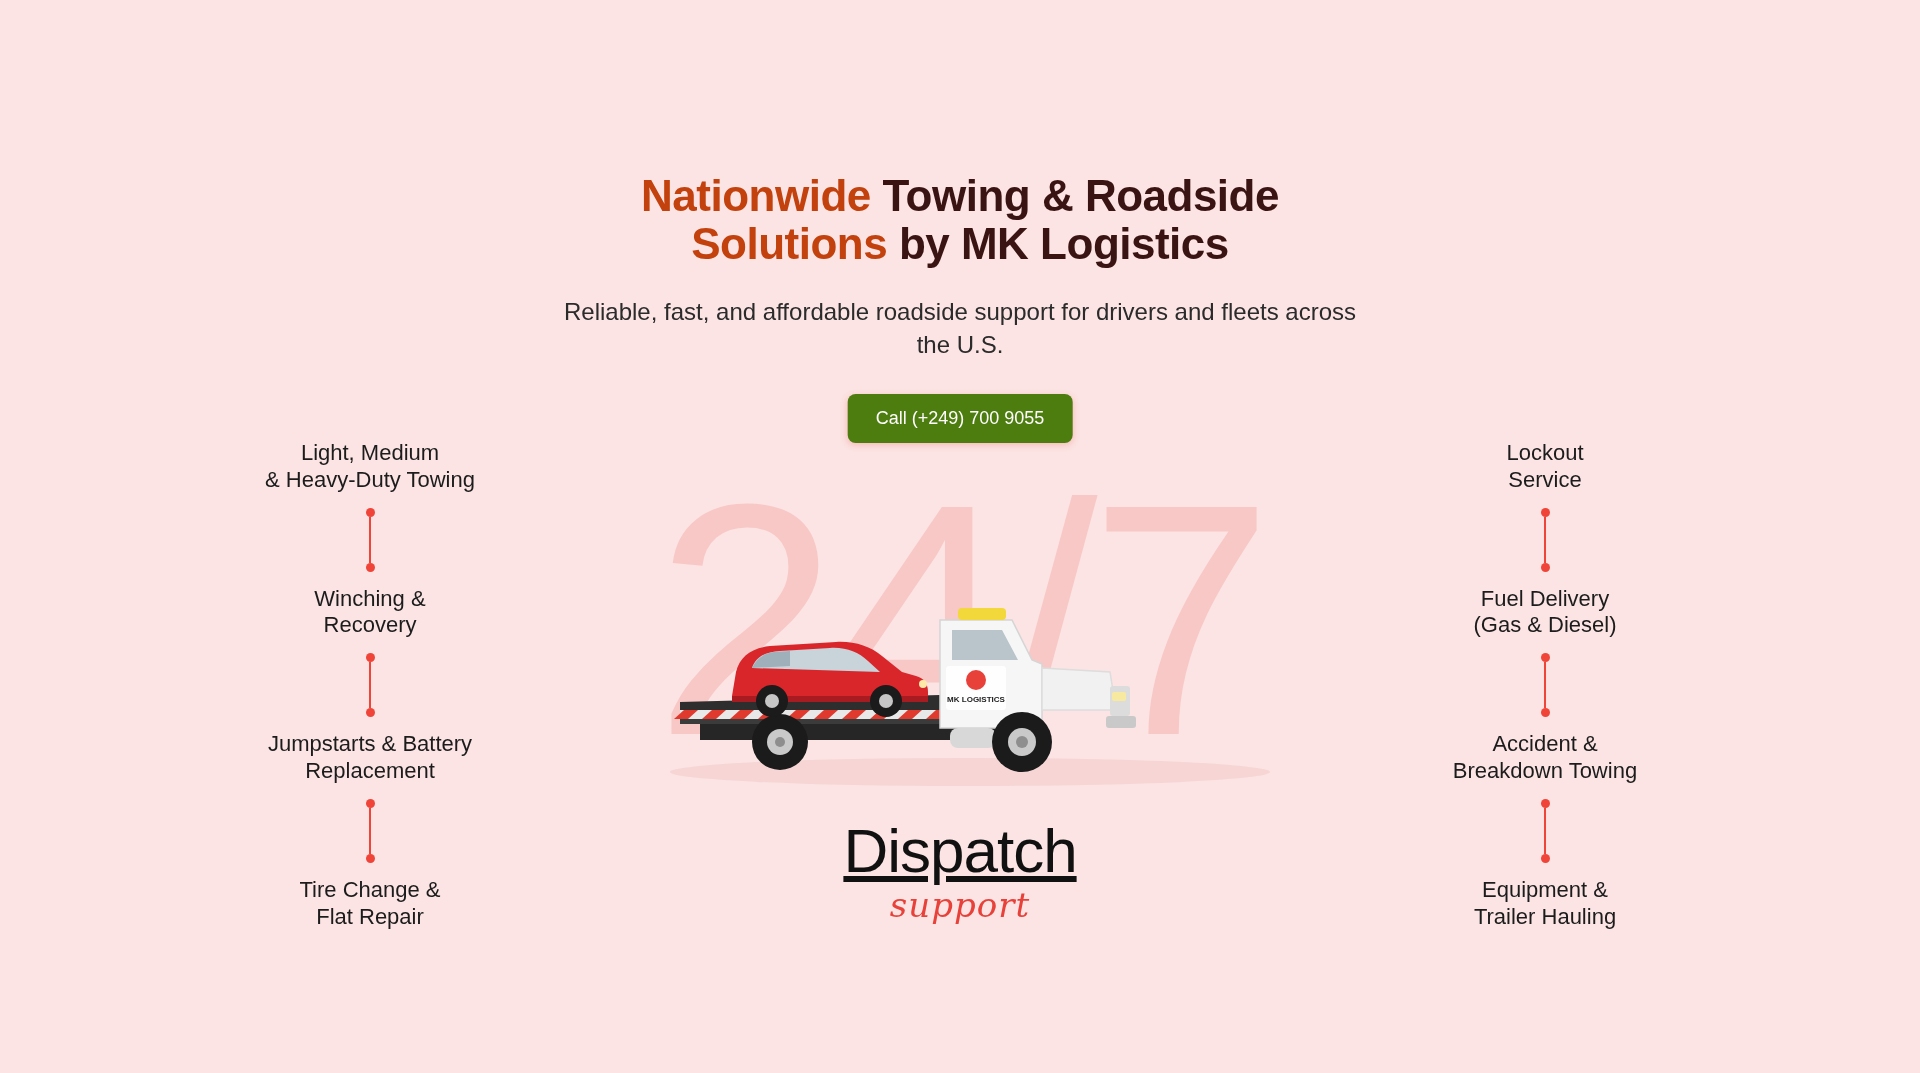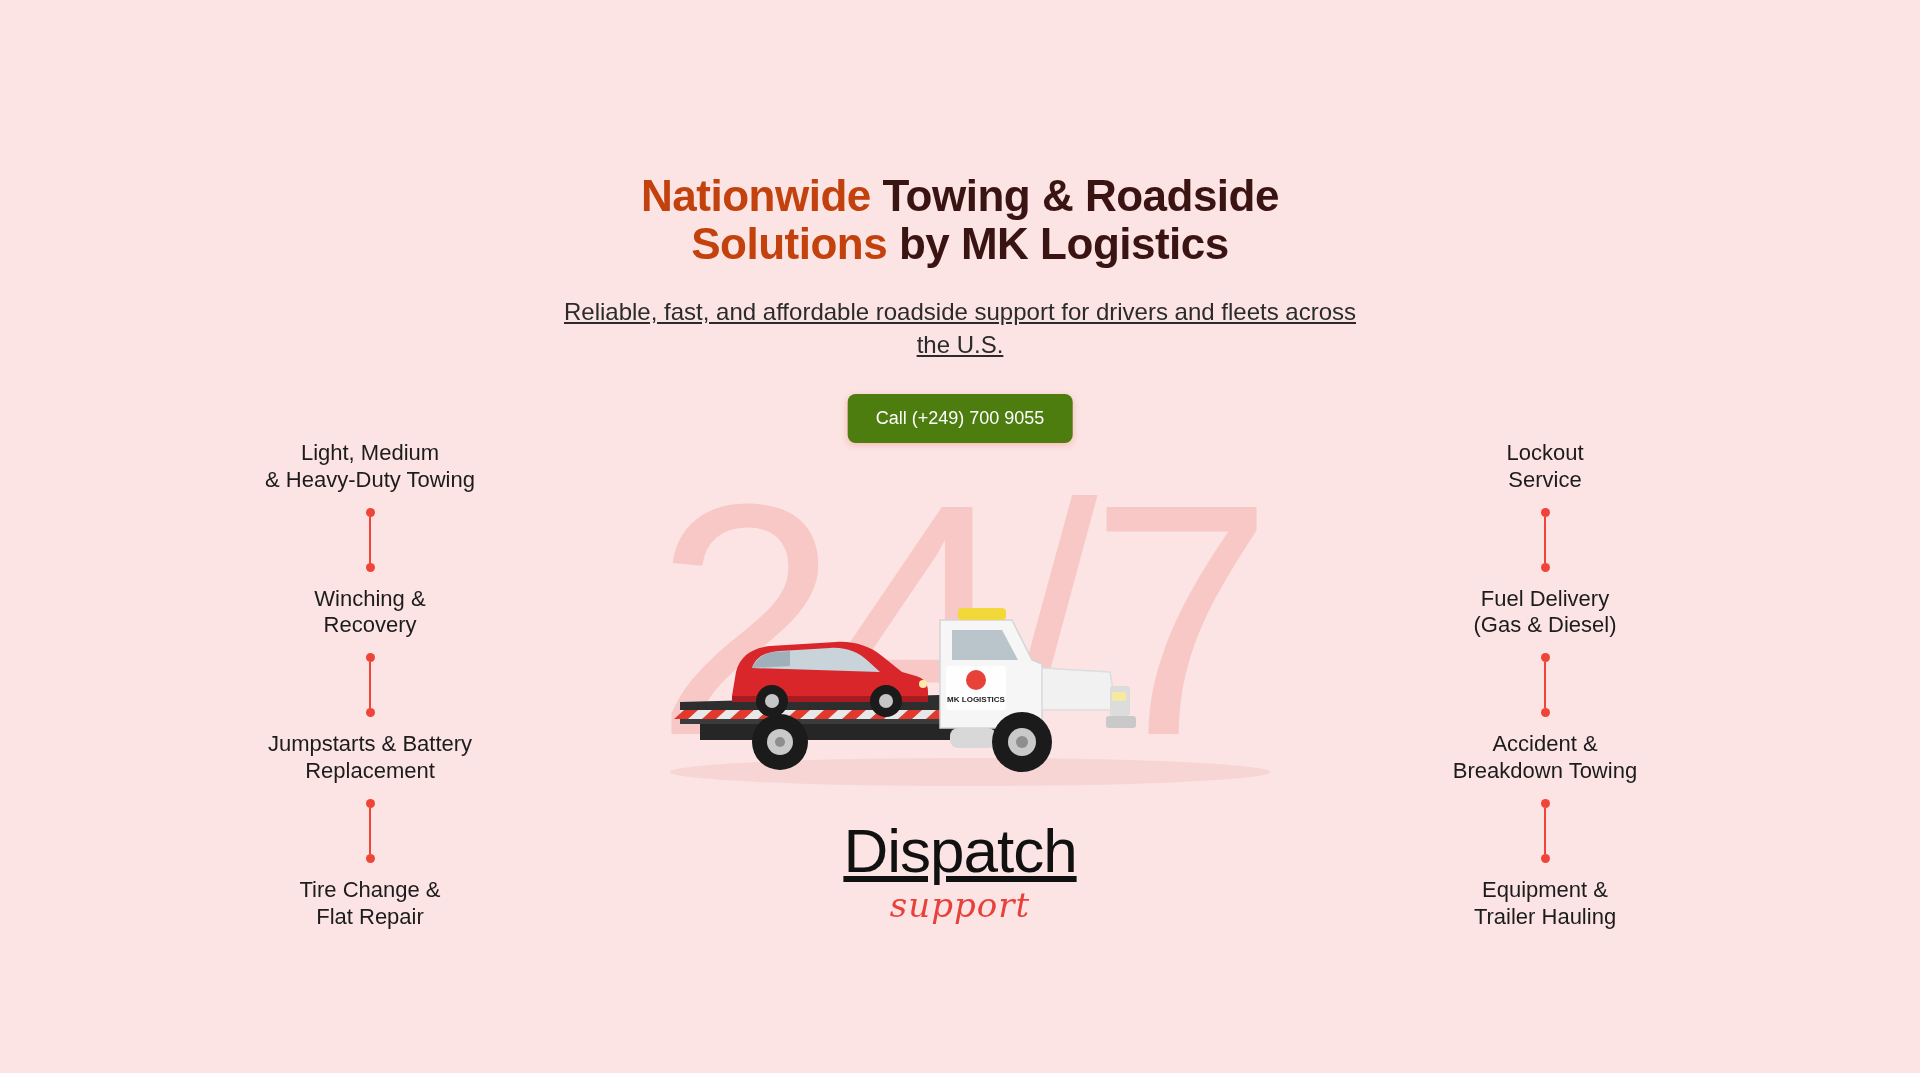--- a/index.html
+++ b/index.html
@@ -40,21 +40,20 @@
   .subhead {
     position: absolute;
     top: 295px;
     left: 50%;
     transform: translateX(-50%);
     width: 820px;
     text-align: center;
     font-size: 24px;
     line-height: 1.38;
     color: #2b2b2b;
-    text-decoration: underline;
   }
 
   .cta {
     position: absolute;
     top: 394px;
     left: 50%;
     transform: translateX(-50%);
     background: #4d7c0f;
     color: #ffffff;
     border: none;

